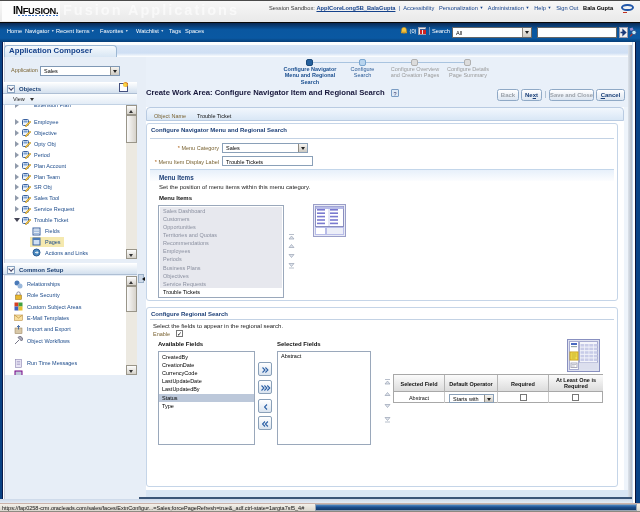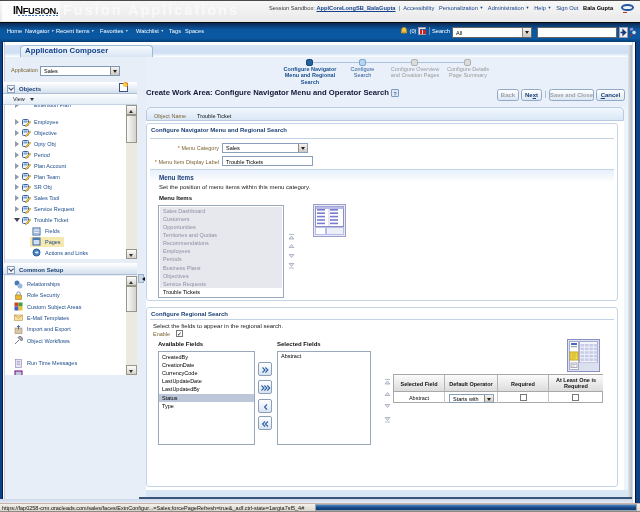--- a/index.html
+++ b/index.html
@@ -35,21 +35,21 @@
   #srchinput { left:537px; top:26.5px; width:80px; height:11px; background:#fff; border:1px solid #666; }
   #goarrow { left:619px; top:26.5px; width:9px; height:11px; }
   #binoc { left:629px; top:27px; width:8px; height:10px; }
   .selbtn { position:absolute; right:0; top:0; width:9px; height:100%; background:linear-gradient(#f6f4f0,#cdc9c1); border-left:1px solid #8f8b83; }
   .selbtn:after { content:""; position:absolute; left:1.5px; top:3.5px; border:2.5px solid transparent; border-top:3.5px solid #222; }
   
   #pagebg { left:0; top:42px; width:640px; height:461px; background:linear-gradient(#ffffff,#fdfefe 2.5px,#d7e4f5 3.5px,#cfdff4 11px,#fafcfe 14.5px,#e8eef7 15.5px,#e8eef7); }
   #lframe { left:0; top:42px; width:5px; height:458px; background:linear-gradient(90deg,#0a4285 0 2px,#0a1a4a 2px 2.8px,#ffffff 2.8px 3.6px,#c8ccda 3.6px 5px); }
   #rframe { left:632px; top:42px; width:8px; height:461px; background:linear-gradient(90deg,#ccdcf0 0 1.5px,#ffffff 1.5px 3px,#0a1238 3px 4.5px,#0a4285 4.5px 100%); }
   #rsilver { left:628px; top:45px; width:4px; height:452px; background:linear-gradient(90deg,#dde3ea,#b4bcc8); }
-  #tab { left:20px; top:44.5px; width:133px; height:12.5px; background:linear-gradient(#f6fafd,#d8e6f4); border-radius:4px 4px 0 0; border:1px solid #9db8d4; border-bottom:none; }
+  #tab { left:4px; top:44.5px; width:113px; height:12.5px; background:linear-gradient(#f6fafd,#d8e6f4); border-radius:4px 4px 0 0; border:1px solid #9db8d4; border-bottom:none; }
   #tab span { position:absolute; left:4px; top:0.5px; font-size:7.8px; font-weight:bold; color:#14408a; }
   
   #lpanel { left:5px; top:57px; width:141px; height:442px; background:#e7eef7; }
   #applbl { left:11px; top:67px; font-size:5.5px; color:#7a6332; }
   #appsel { left:40px; top:65.5px; width:80px; height:10px; background:#fff; border:1px solid #7f98b5; }
   #appsel .tx { position:absolute; left:3px; top:1.5px; font-size:5.5px; color:#000; }
   .phead { left:3px; width:134px; height:12px; background:linear-gradient(#fcfdfe,#d3e0ee); border-top:1px solid #fff; border-bottom:1px solid #aebfd4; }
   .phead .cbtn { position:absolute; left:4px; top:1.5px; width:8px; height:8px; background:#f4f8fc; border:1px solid #8aa4c1; }
   .phead .cbtn:after { content:""; position:absolute; left:1.2px; top:0.8px; width:3.2px; height:3.2px; border-right:1.2px solid #446; border-bottom:1.2px solid #446; transform:rotate(45deg); }
   .phead b { position:absolute; left:16px; top:2.5px; font-size:6px; color:#1a3f73; }
@@ -379,21 +379,21 @@
 <div class="abs" id="main"></div>
 <div class="abs" id="trainline"></div>
 <div class="abs tsq" style="left:306px; background:#26619e; border:1px solid #1c4a7a;"></div>
 <div class="abs tsq" style="left:359px; background:#b8d4ee; border:1px solid #7aa6d0;"></div>
 <div class="abs tsq" style="left:411px; background:#dcdcdc; border:1px solid #b0b0b0;"></div>
 <div class="abs tsq" style="left:464px; background:#dcdcdc; border:1px solid #b0b0b0;"></div>
 <div class="abs tlabel" style="left:266px; width:88px; font-weight:bold; color:#1a4e8f;">Configure Navigator<br>Menu and Regional<br>Search</div>
 <div class="abs tlabel" style="left:340px; width:45px; color:#2a5a96;">Configure<br>Search</div>
 <div class="abs tlabel" style="left:372px; width:86px; color:#9a9a9a;">Configure Overview<br>and Creation Pages</div>
 <div class="abs tlabel" style="left:428px; width:80px; color:#9a9a9a;">Configure Details<br>Page Summary</div>
-<div class="abs" id="wtitle">Create Work Area: Configure Navigator Menu and Operator Search</div>
+<div class="abs" id="wtitle">Create Work Area: Configure Navigator Item and Regional Search</div>
 <div class="abs" id="helpq">?</div>
 <div class="abs btn dis" style="left:497px; width:22px;">Back</div>
 <div class="abs btn" style="left:521px; width:21px;">Ne<u>x</u>t</div>
 <div class="abs" style="left:544.5px; top:90px; font-size:7px; color:#8aa0b8;">|</div>
 <div class="abs btn dis" style="left:549px; width:45px; font-size:5.8px;">Save and Close</div>
 <div class="abs btn" style="left:596px; width:29px;"><u>C</u>ancel</div>
 <div class="abs" id="viewport"></div>
 <div class="abs" id="gutter"></div>
 <div class="abs" id="objbar">
     <span class="k">Object Name</span>

